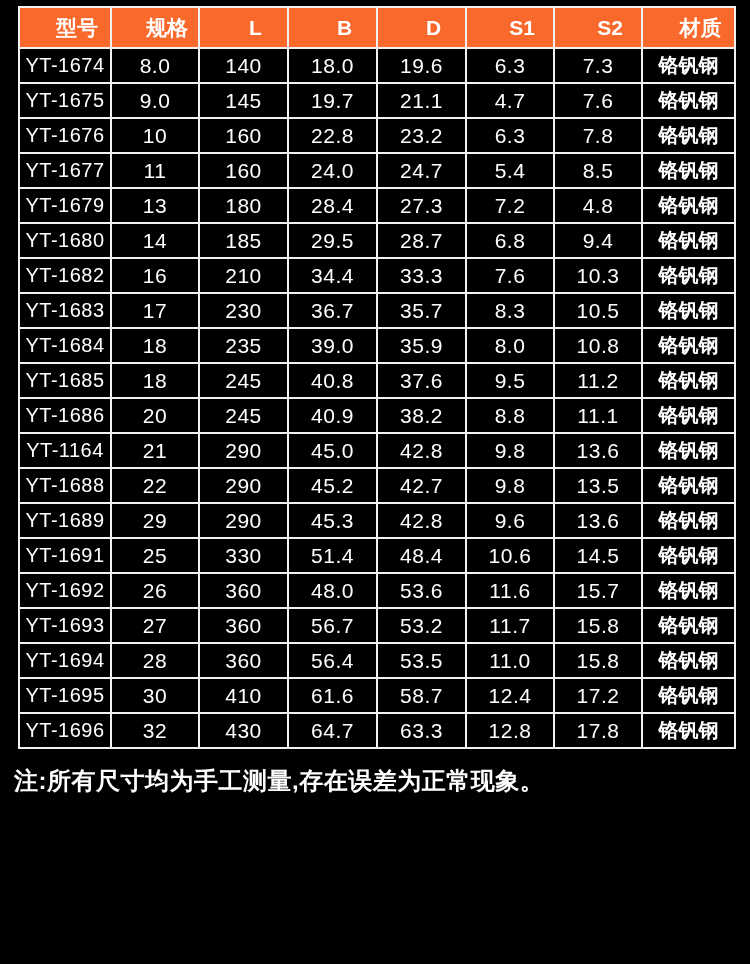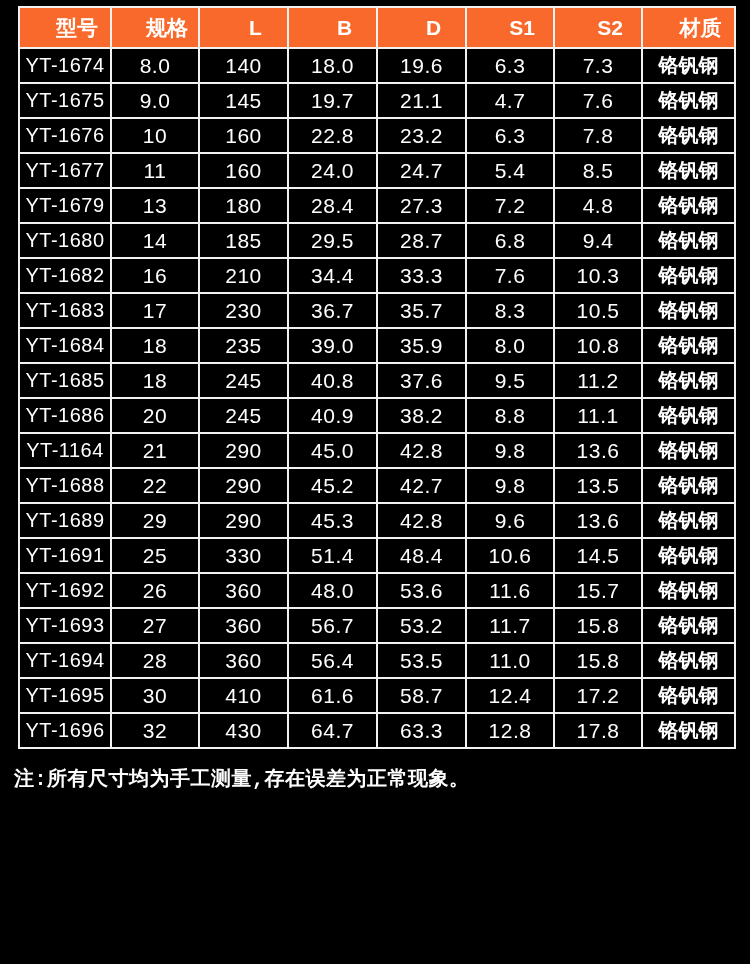--- a/index.html
+++ b/index.html
@@ -47,25 +47,24 @@
     font-size: 20px;
     margin-top: 32px;
   }
   table.spec td.material {
     font-weight: bold;
     font-size: 20px;
     letter-spacing: 0;
   }
   .note {
     color: #ffffff;
-    font-size: 20px;
+    font-size: 24px;
     font-weight: bold;
     margin: 16px 0 0 14px;
     letter-spacing: 0.5px;
-    font-family: Liberation Mono, monospace;
   }
 </style>
 </head>
 <body>
 
 <table class="spec">
   <colgroup>
     <col style="width:92px">
     <col style="width:88px">
     <col style="width:89px">

